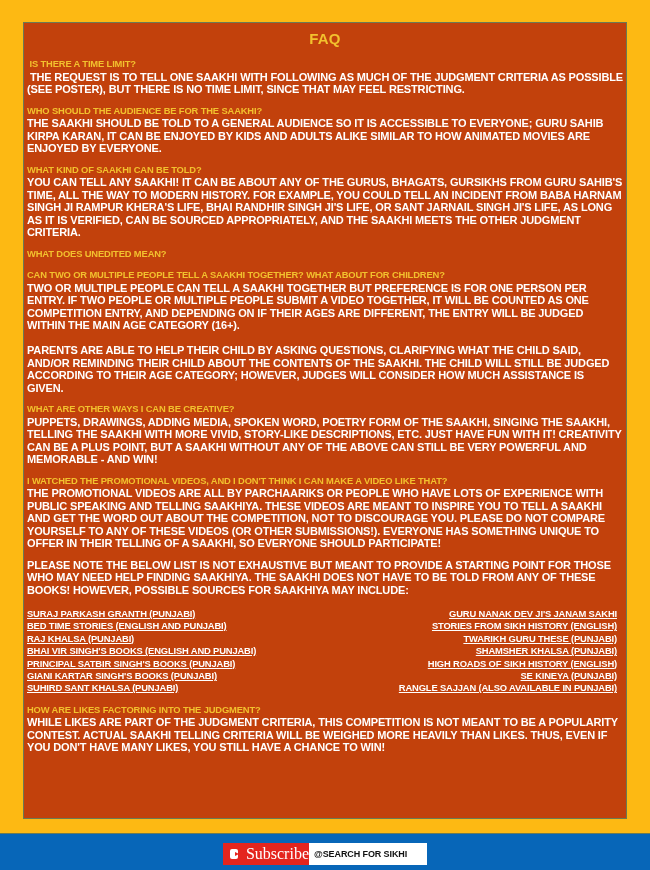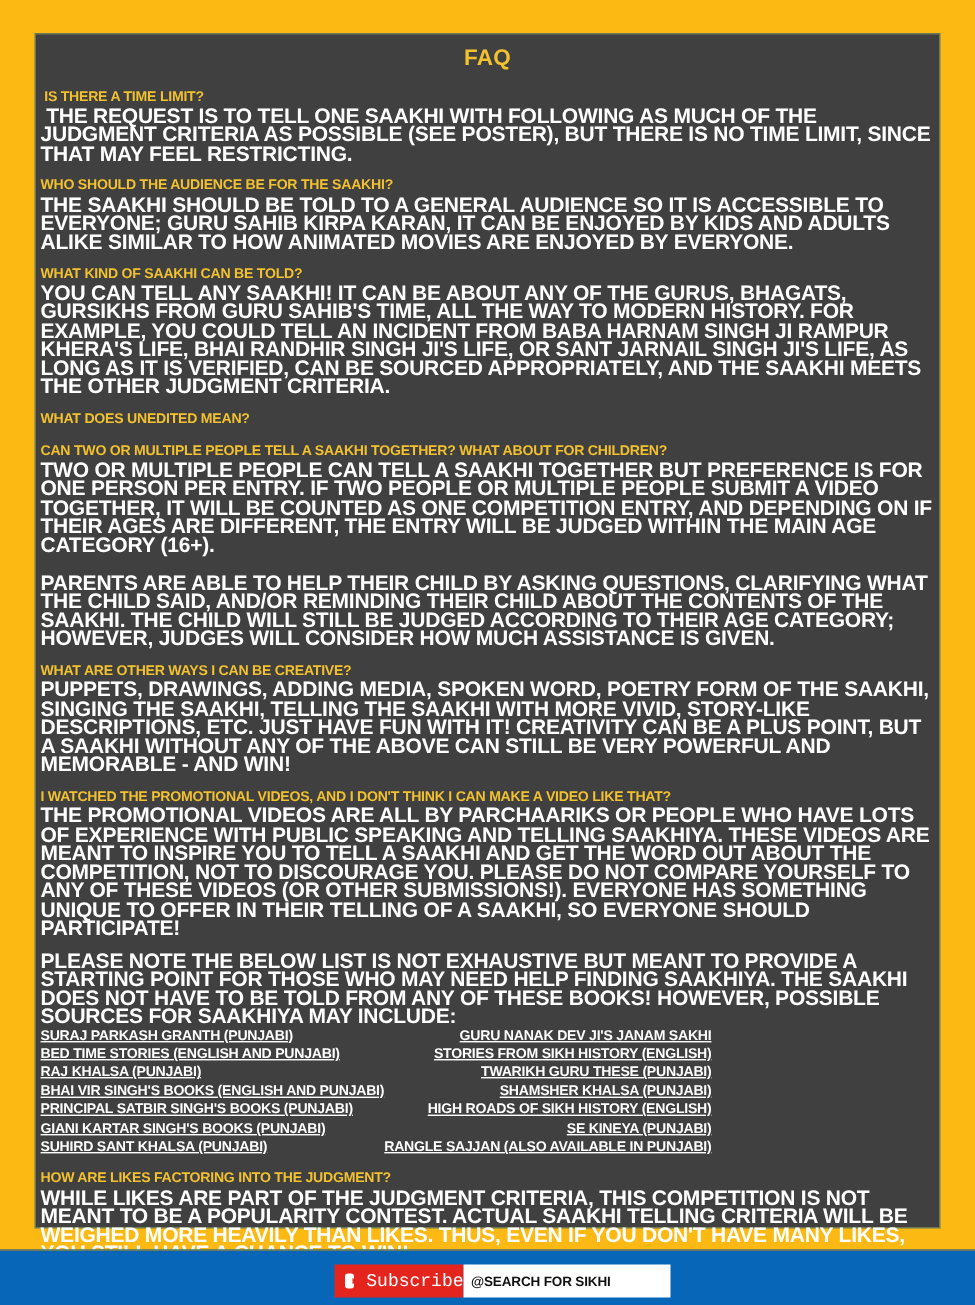--- a/index.html
+++ b/index.html
@@ -13,21 +13,21 @@
     position: relative;
     overflow: hidden;
     font-family: "Liberation Sans", "DejaVu Sans", sans-serif;
   }
   .panel {
     position: absolute;
     left: 24px;
     top: 23px;
     width: 602px;
     height: 795px;
-    background: #404040;
+    background: #c2410c;
     box-shadow: 0 0 0 1px #6b7a54;
     box-sizing: border-box;
     padding: 6px 3px 0 3px;
   }
   .title {
     text-align: center;
     color: #F2C12E;
     font-weight: bold;
     font-size: 15px;
     line-height: 20px;
@@ -41,33 +41,33 @@
     color: #F2C12E;
     font-weight: bold;
     font-size: 9.4px;
     line-height: 12.5px;
     letter-spacing: -0.15px;
     white-space: pre-wrap;
   }
   .a {
     color: #FFFFFF;
     font-weight: bold;
-    font-size: 14px;
+    font-size: 11px;
     line-height: 12.5px;
     letter-spacing: -0.15px;
     white-space: pre-wrap;
   }
   .a + .a {
     margin-top: 12.5px;
   }
   .sources {
     display: flex;
-    justify-content: flex-start;
+    justify-content: space-between;
+    margin-top: 12px;
     margin-bottom: 9px;
-    text-decoration: underline;
   }
   .col {
     display: flex;
     flex-direction: column;
   }
   .col.right {
     align-items: flex-end;
     padding-right: 6px;
   }
   .src-link {
@@ -118,27 +118,27 @@
     content: "";
     position: absolute;
     left: 5px;
     top: 2.5px;
     border-left: 4px solid #E4251E;
     border-top: 2.5px solid transparent;
     border-bottom: 2.5px solid transparent;
   }
   .sub-label {
     color: #FFFFFF;
-    font-size: 12px;
-    font-family: Liberation Mono, monospace;
+    font-size: 16px;
+    font-family: Liberation Serif, serif;
   }
   .handle {
     background: #FFFFFF;
     height: 22px;
-    width: 138px;
+    width: 118px;
     box-sizing: border-box;
     display: flex;
     align-items: center;
     padding-left: 5px;
     color: #111111;
     font-weight: bold;
     font-size: 9px;
     letter-spacing: -0.1px;
   }
 </style>

